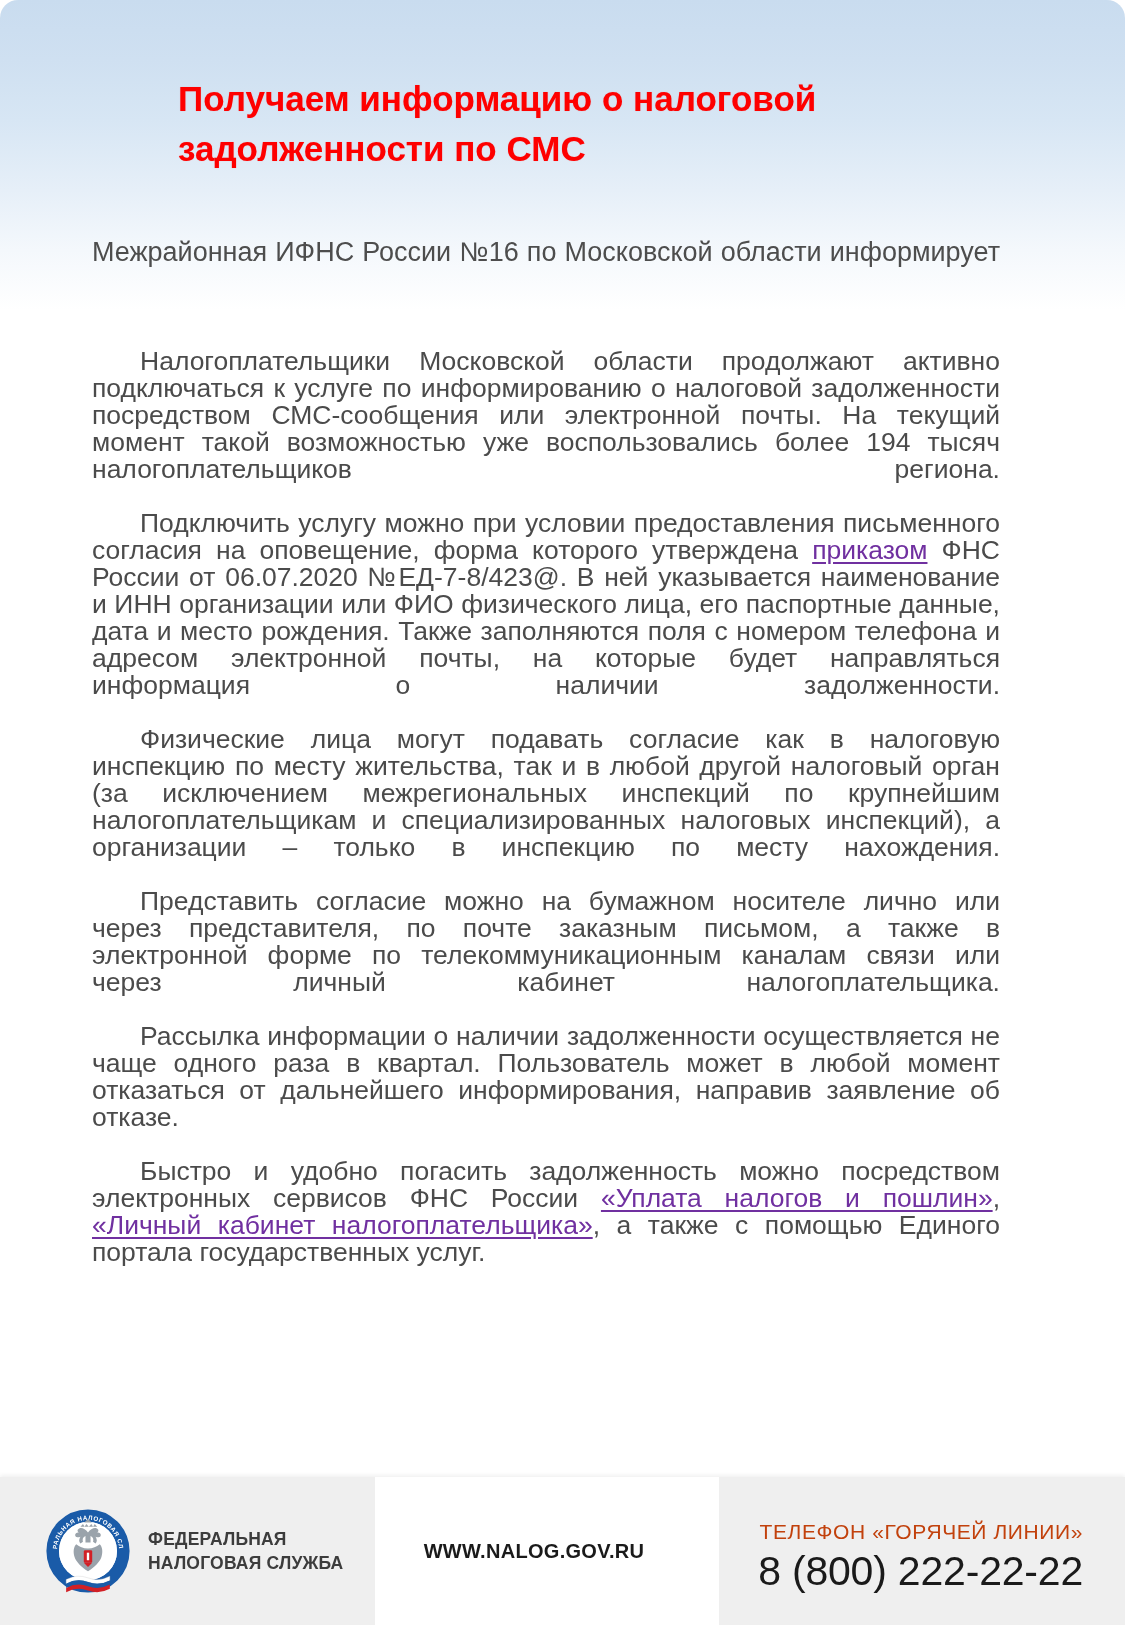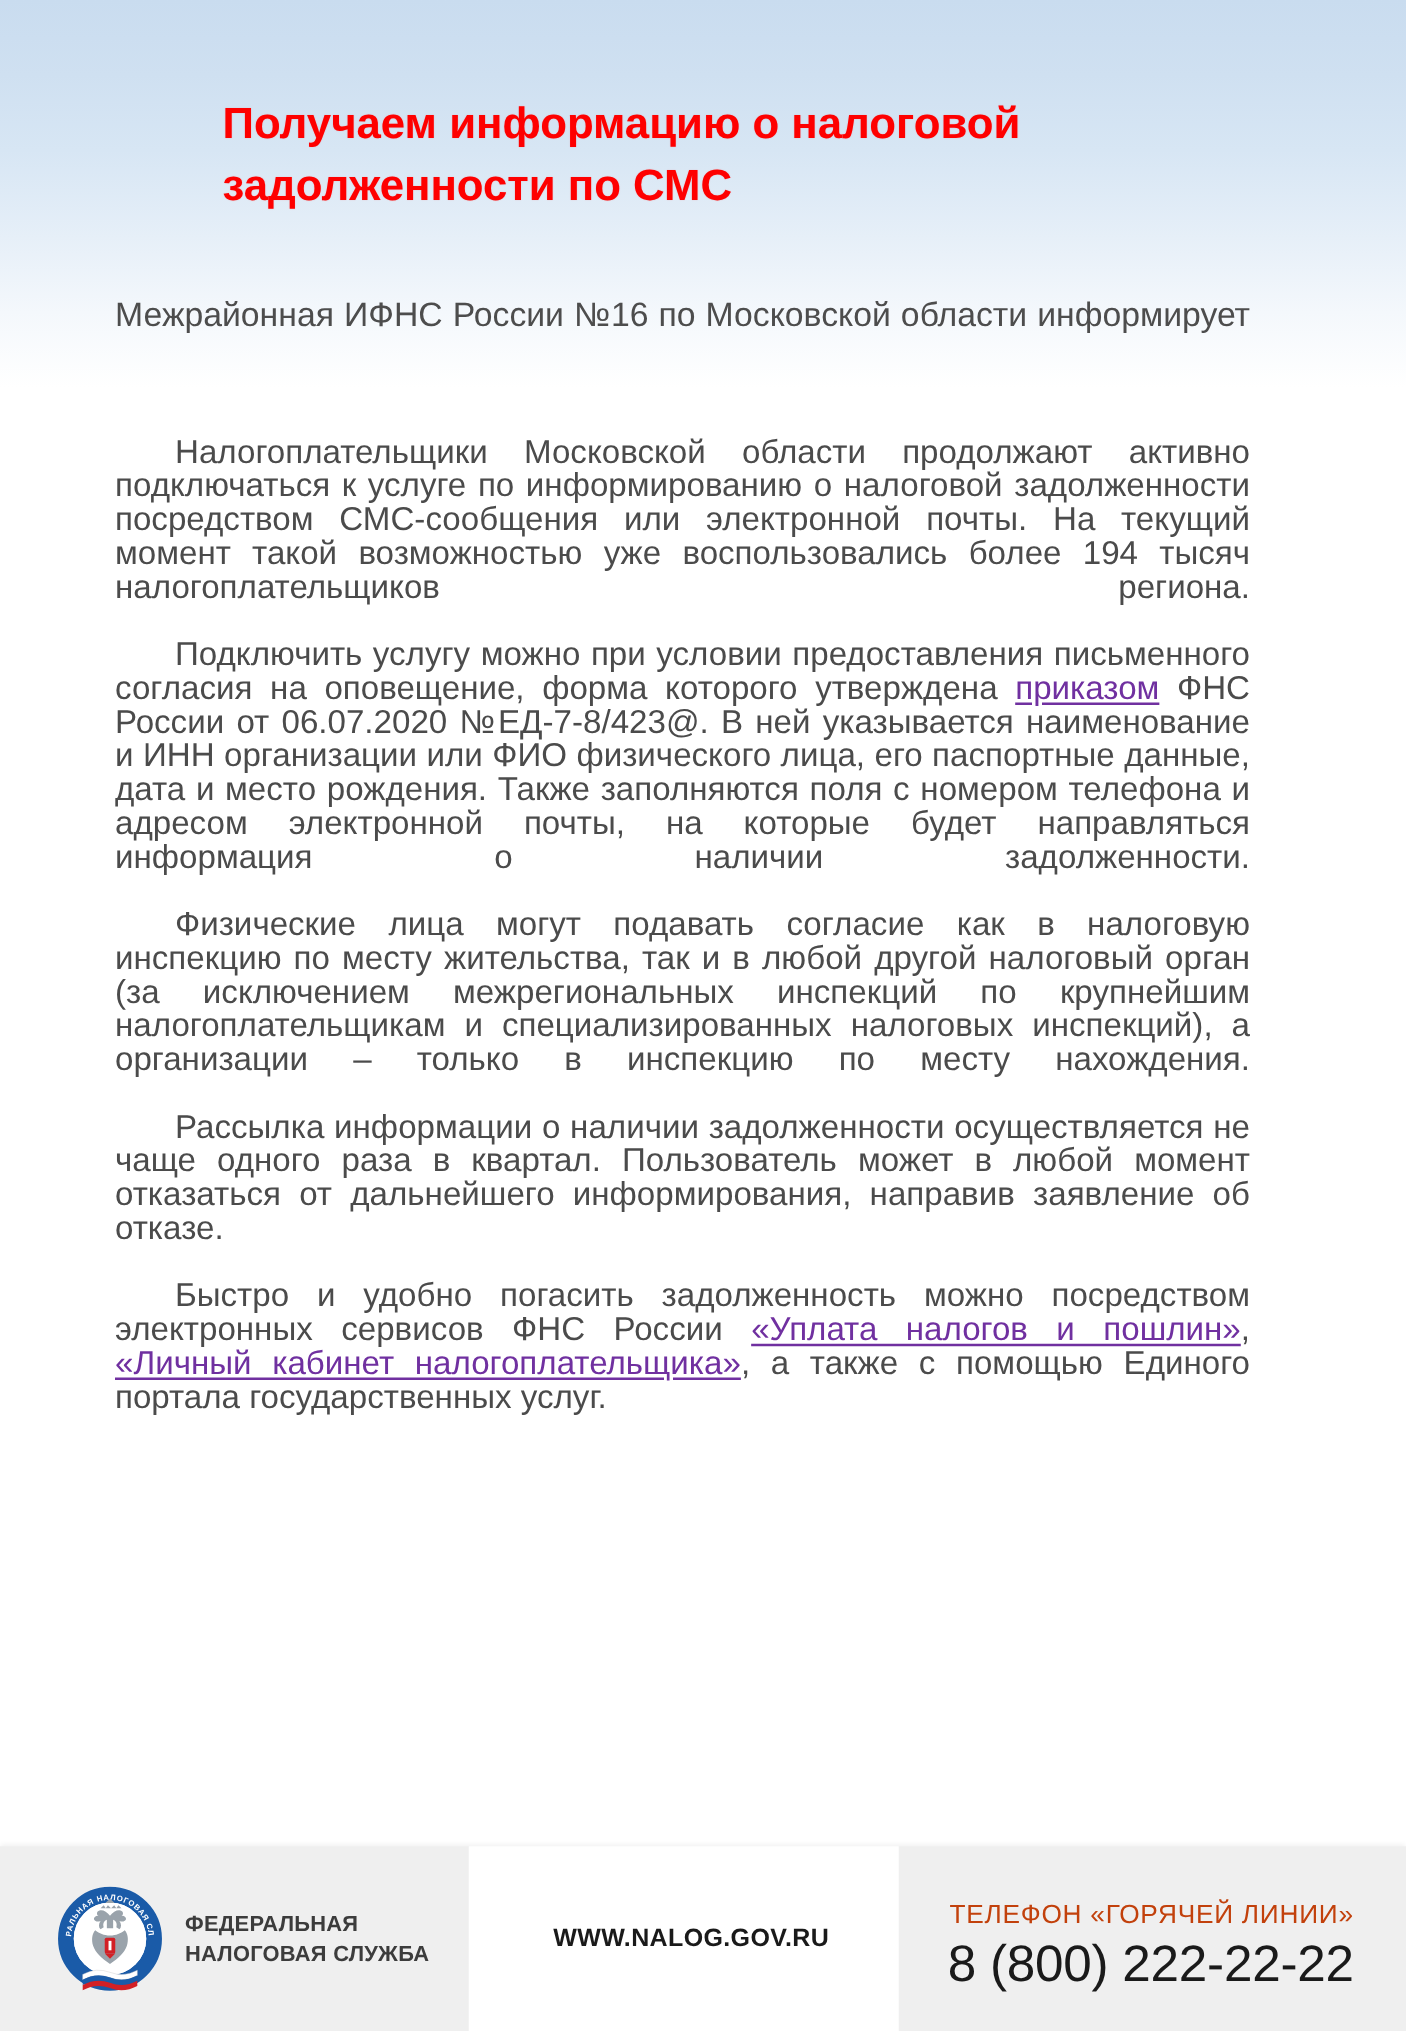--- a/index.html
+++ b/index.html
@@ -21,20 +21,21 @@
     inset: 0;
     background:
       linear-gradient(to bottom,
         #c9dcef 0px,
         #cfe0f1 60px,
         #d7e6f4 120px,
         #e6eff8 190px,
         #f4f8fc 250px,
         #ffffff 310px,
         #ffffff 1440px);
+    border-radius: 18px;
   }
 
   
   .title-block {
     position: absolute;
     left: 178px;
     top: 74px;
     width: 760px;
   }
   .title-text {
@@ -143,21 +144,21 @@
     font-weight: bold;
     color: #3c3c3c;
     line-height: 24px;
     letter-spacing: 0.2px;
     white-space: nowrap;
   }
 
   
   .site-url {
     position: absolute;
-    left: 375px;
+    left: 356px;
     top: 0;
     width: 356px;
     height: 148px;
     display: flex;
     align-items: center;
     justify-content: center;
     font-size: 20px;
     font-weight: bold;
     color: #1a1a1a;
     letter-spacing: 0.3px;
@@ -202,20 +203,21 @@
     <p class="lead">Межрайонная ИФНС России №16 по Московской области информирует</p>
 
     <div class="body-text">
 
       <p class="para">Налогоплательщики Московской области продолжают активно подключаться к услуге по информированию о налоговой задолженности посредством СМС-сообщения или электронной почты. На текущий момент такой возможностью уже воспользовались более 194 тысяч налогоплательщиков региона.</p>
 
       <p class="para"><span>Подключить услугу можно при условии предоставления письменного согласия на оповещение, форма которого утверждена </span><a class="doclink" href="#">приказом</a><span> ФНС России от 06.07.2020 №ЕД-7-8/423@. В ней указывается наименование и ИНН организации или ФИО физического лица, его паспортные данные, дата и место рождения. Также заполняются поля с номером телефона и адресом электронной почты, на которые будет направляться информация о наличии задолженности.</span></p>
 
       <p class="para">Физические лица могут подавать согласие как в налоговую инспекцию по месту жительства, так и в любой другой налоговый орган (за исключением межрегиональных инспекций по крупнейшим налогоплательщикам и специализированных налоговых инспекций), а организации – только в инспекцию по месту нахождения.</p>
 
+      <p class="para">Представить согласие можно на бумажном носителе лично или через представителя, по почте заказным письмом, а также в электронной форме по телекоммуникационным каналам связи или через личный кабинет налогоплательщика.</p>
 
       <p class="para">Рассылка информации о наличии задолженности осуществляется не чаще одного раза в квартал. Пользователь может в любой момент отказаться от дальнейшего информирования, направив заявление об отказе.</p>
 
       <p class="para last"><span>Быстро и удобно погасить задолженность можно посредством электронных сервисов ФНС России </span><a class="doclink" href="#">«Уплата налогов и пошлин»</a><span>, </span><a class="doclink" href="#">«Личный кабинет налогоплательщика»</a><span>, а также с помощью Единого портала государственных услуг.</span></p>
 
     </div>
   </div>
 
   <div class="footer">
     <div class="footer-inner">

